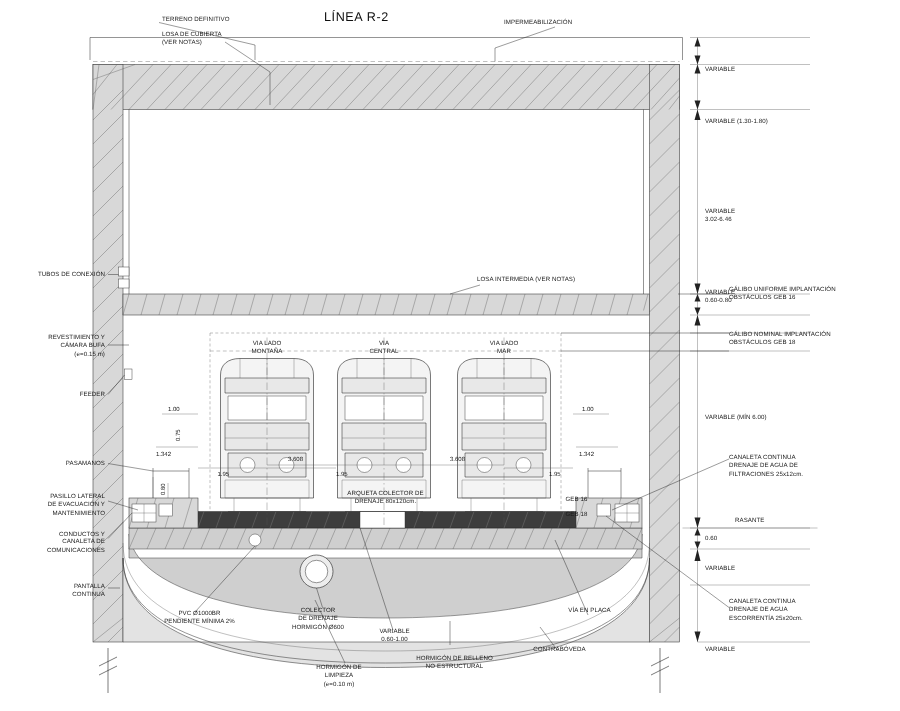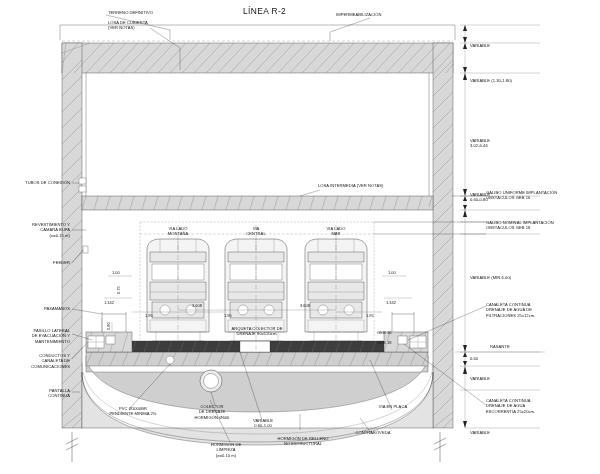--- a/index.html
+++ b/index.html
@@ -219,21 +219,21 @@
       <path d="M336,312 L382,312"></path>
 
       <path d="M178,310 L256,310"></path>
         <path d="M256,310 L336,310"></path>
 
       <path d="M102,318 L102,332"></path>
         <path d="M112,322 L112,332"></path>
     </g>
   </svg>
 
-  <div class="title" style="left:243px;top:6px;text-align:right;">LÍNEA R-2</div>
+  <div class="title" style="left:216px;top:6px;text-align:right;">LÍNEA R-2</div>
 
   <div class="lbl" style="left:108px;top:10px;">TERRENO DEFINITIVO</div>
   <div class="lbl" style="left:108px;top:20px;">LOSA DE CUBIERTA
 (VER NOTAS)</div>
   <div class="lbl" style="left:336px;top:12px;">IMPERMEABILIZACIÓN</div>
 
   <div class="lbl r" style="left:4px;top:180px;width:66px;">TUBOS DE CONEXIÓN</div>
   <div class="lbl r" style="left:4px;top:222px;width:66px;">REVESTIMIENTO Y
 CÁMARA BUFA
 (e=0.15 m)</div>

